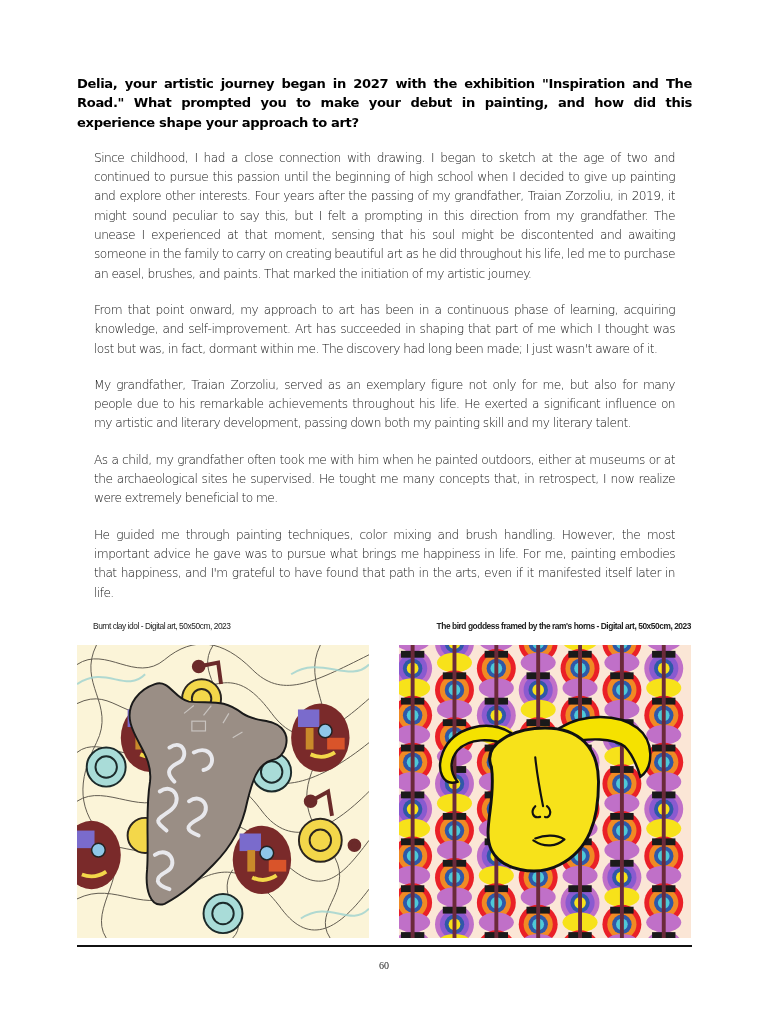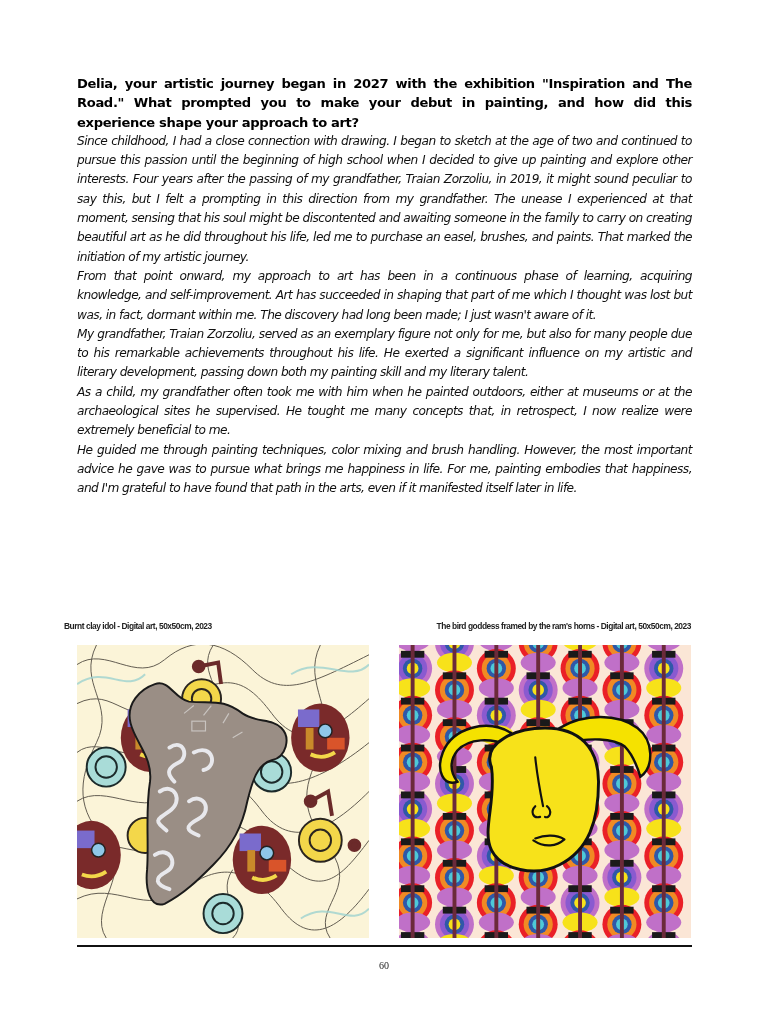--- a/index.html
+++ b/index.html
@@ -1,26 +1,26 @@
 <!DOCTYPE html>
 <html><head>
 <meta charset="utf-8">
 <style>
   html, body { margin: 0; padding: 0; background: #ffffff; }
   body { width: 768px; height: 1024px; position: relative; overflow: hidden;
          font-family: "Liberation Sans", "DejaVu Sans", sans-serif; color: #111; }
   .textblock { position: absolute; left: 77px; top: 74px; width: 615px; }
   .q { font-family: "DejaVu Sans", sans-serif; font-weight: bold; font-size: 13.1px;
        line-height: 19.3px; text-align: justify; margin: 0; letter-spacing: -0.35px; color: #000; }
-  .a { font-family: "DejaVu Sans", sans-serif; font-style: italic; font-size: 12.2px;
-       line-height: 19.3px; text-align: justify; margin: 0; letter-spacing: -0.55px; color: #111;
+  .a { font-family: "DejaVu Sans", sans-serif; font-size: 12.2px;
+       line-height: 19.3px; text-align: justify; margin: 17px; letter-spacing: -0.55px; color: #111;
        font-weight: 300; }
   .caption { position: absolute; top: 621px; font-size: 8.4px; color: #222;
              letter-spacing: -0.45px; font-family: "Liberation Sans", sans-serif; }
-  .cap-left { left: 64px; font-weight: bold; }
+  .cap-left { left: 93px; }
   .cap-right { right: 77px; text-align: right; font-weight: bold; }
   .art { position: absolute; top: 645px; width: 292px; height: 293px; overflow: hidden; }
   .art-left { left: 77px; }
   .art-right { left: 399px; }
   .art svg { display: block; width: 100%; height: 100%; }
   .rule { position: absolute; left: 77px; top: 945px; width: 615px; height: 1.5px; background: #111; }
   .pagenum { position: absolute; top: 960px; left: 0; width: 768px; text-align: center;
              font-family: "Liberation Serif", serif; font-size: 10px; color: #222; }
 </style>
 </head>

